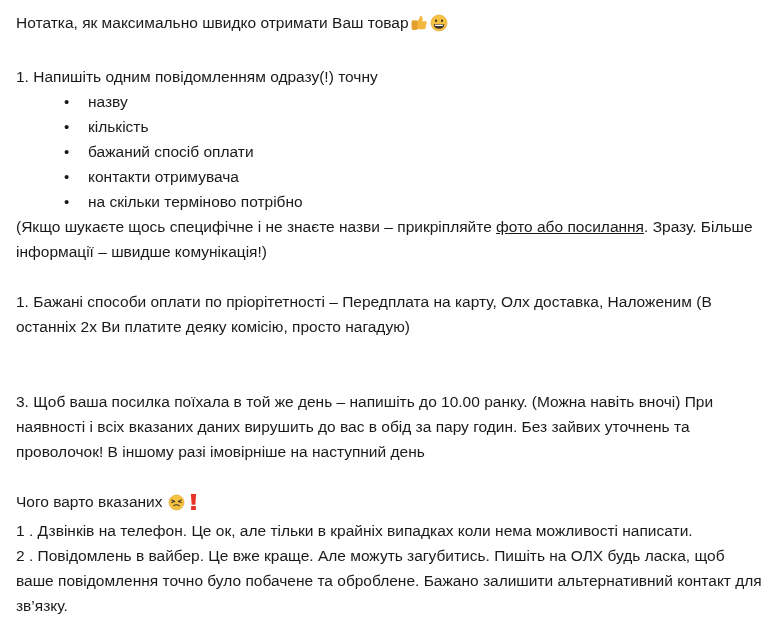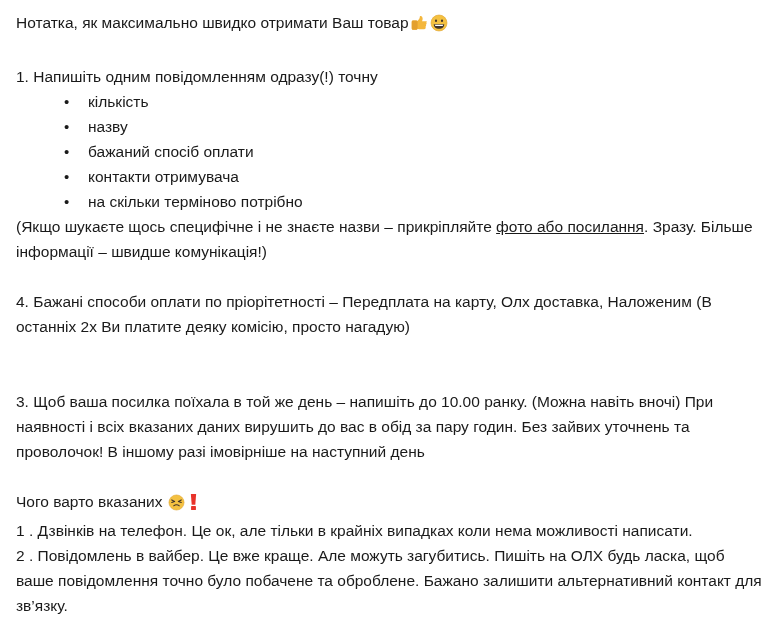--- a/index.html
+++ b/index.html
@@ -94,32 +94,32 @@
         <path d="M9.5 21.6h17c-.3 1-.8 1.9-1.4 2.6H10.9c-.6-.7-1.1-1.6-1.4-2.6z" fill="#ffffff"></path>
       </svg>
     </span>
   </div>
 
   <div class="spacer"></div>
 
   <div class="line"><span>1. Напишіть одним повідомленням </span><b>одразу(!)</b><span> точну</span></div>
 
   <ul class="bullets">
+    <li>назву</li>
     <li>кількість</li>
-    <li>назву</li>
     <li>бажаний спосіб оплати</li>
     <li>контакти отримувача</li>
     <li>на скільки терміново потрібно</li>
   </ul>
 
   <div class="para"><span>(Якщо шукаєте щось специфічне і не знаєте назви – прикріпляйте </span><span class="u">фото або посилання</span><span>. Зразу. Більше інформації – швидше комунікація!)</span></div>
 
   <div class="spacer"></div>
 
-  <div class="para">4.  Бажані способи оплати по пріорітетності – Передплата на карту, Олх доставка, Наложеним (В останніх 2х Ви платите деяку комісію, просто нагадую)</div>
+  <div class="para">1.  Бажані способи оплати по пріорітетності – Передплата на карту, Олх доставка, Наложеним (В останніх 2х Ви платите деяку комісію, просто нагадую)</div>
 
   <div class="spacer"></div>
 
 
   <div class="spacer"></div>
 
   <div class="para"><span>3. Щоб ваша посилка поїхала в той же день – </span><b>напишіть до 10.00 ранку</b><span>. (Можна навіть вночі) При наявності і всіх вказаних даних вирушить до вас в обід за пару годин. Без зайвих уточнень та проволочок! В іншому разі імовірніше на наступний день</span></div>
 
   <div class="spacer"></div>
 

